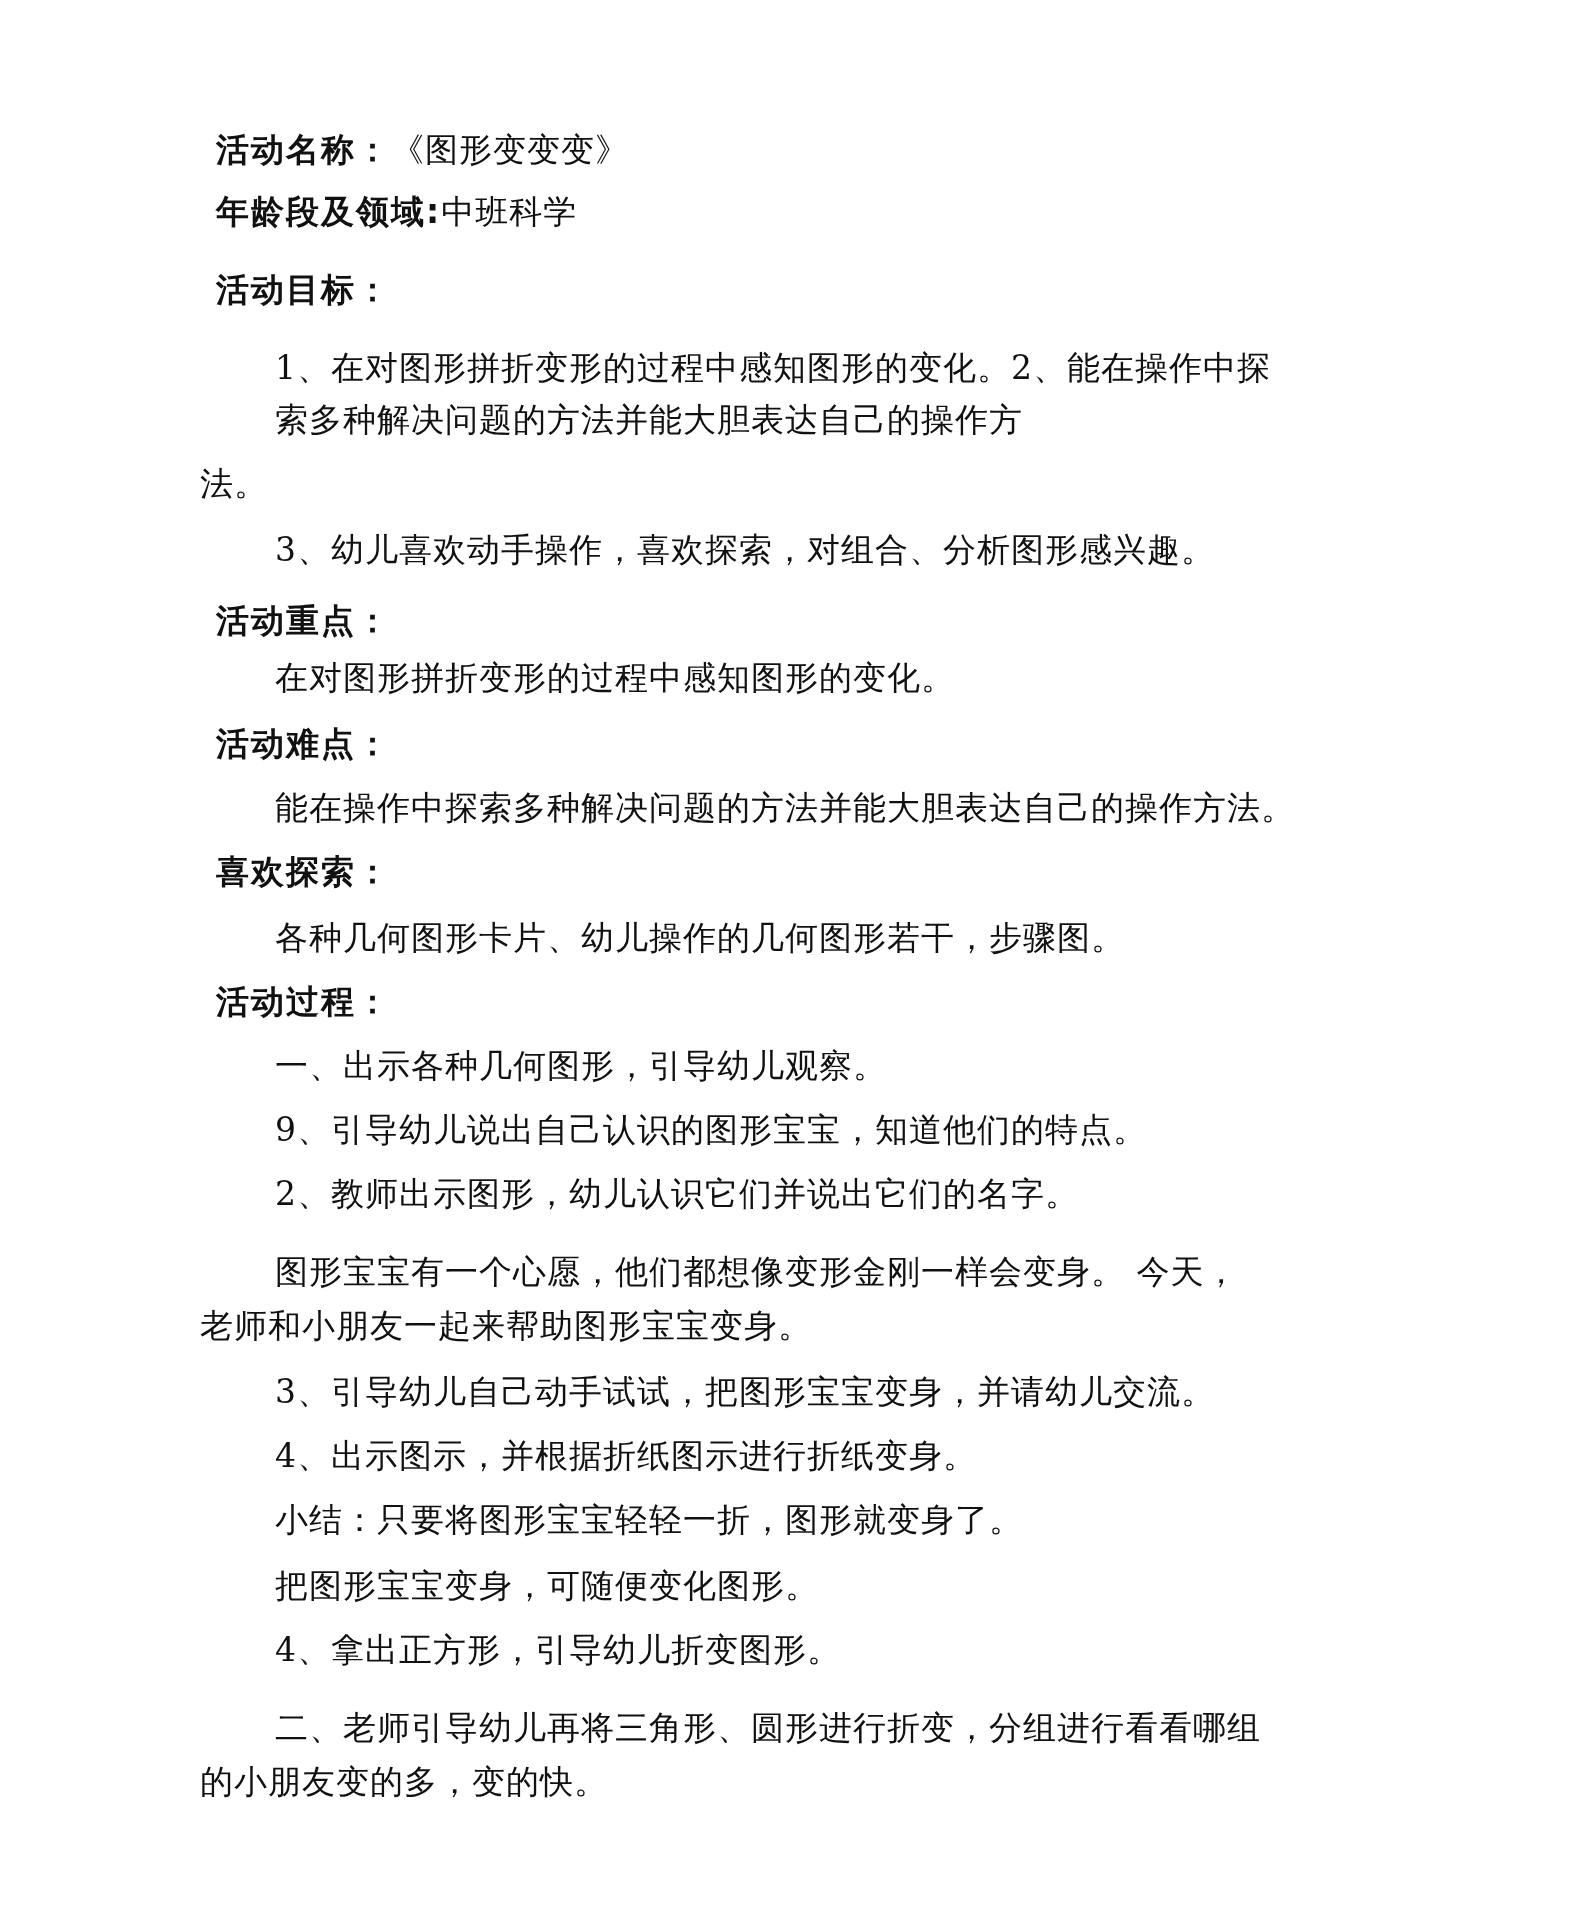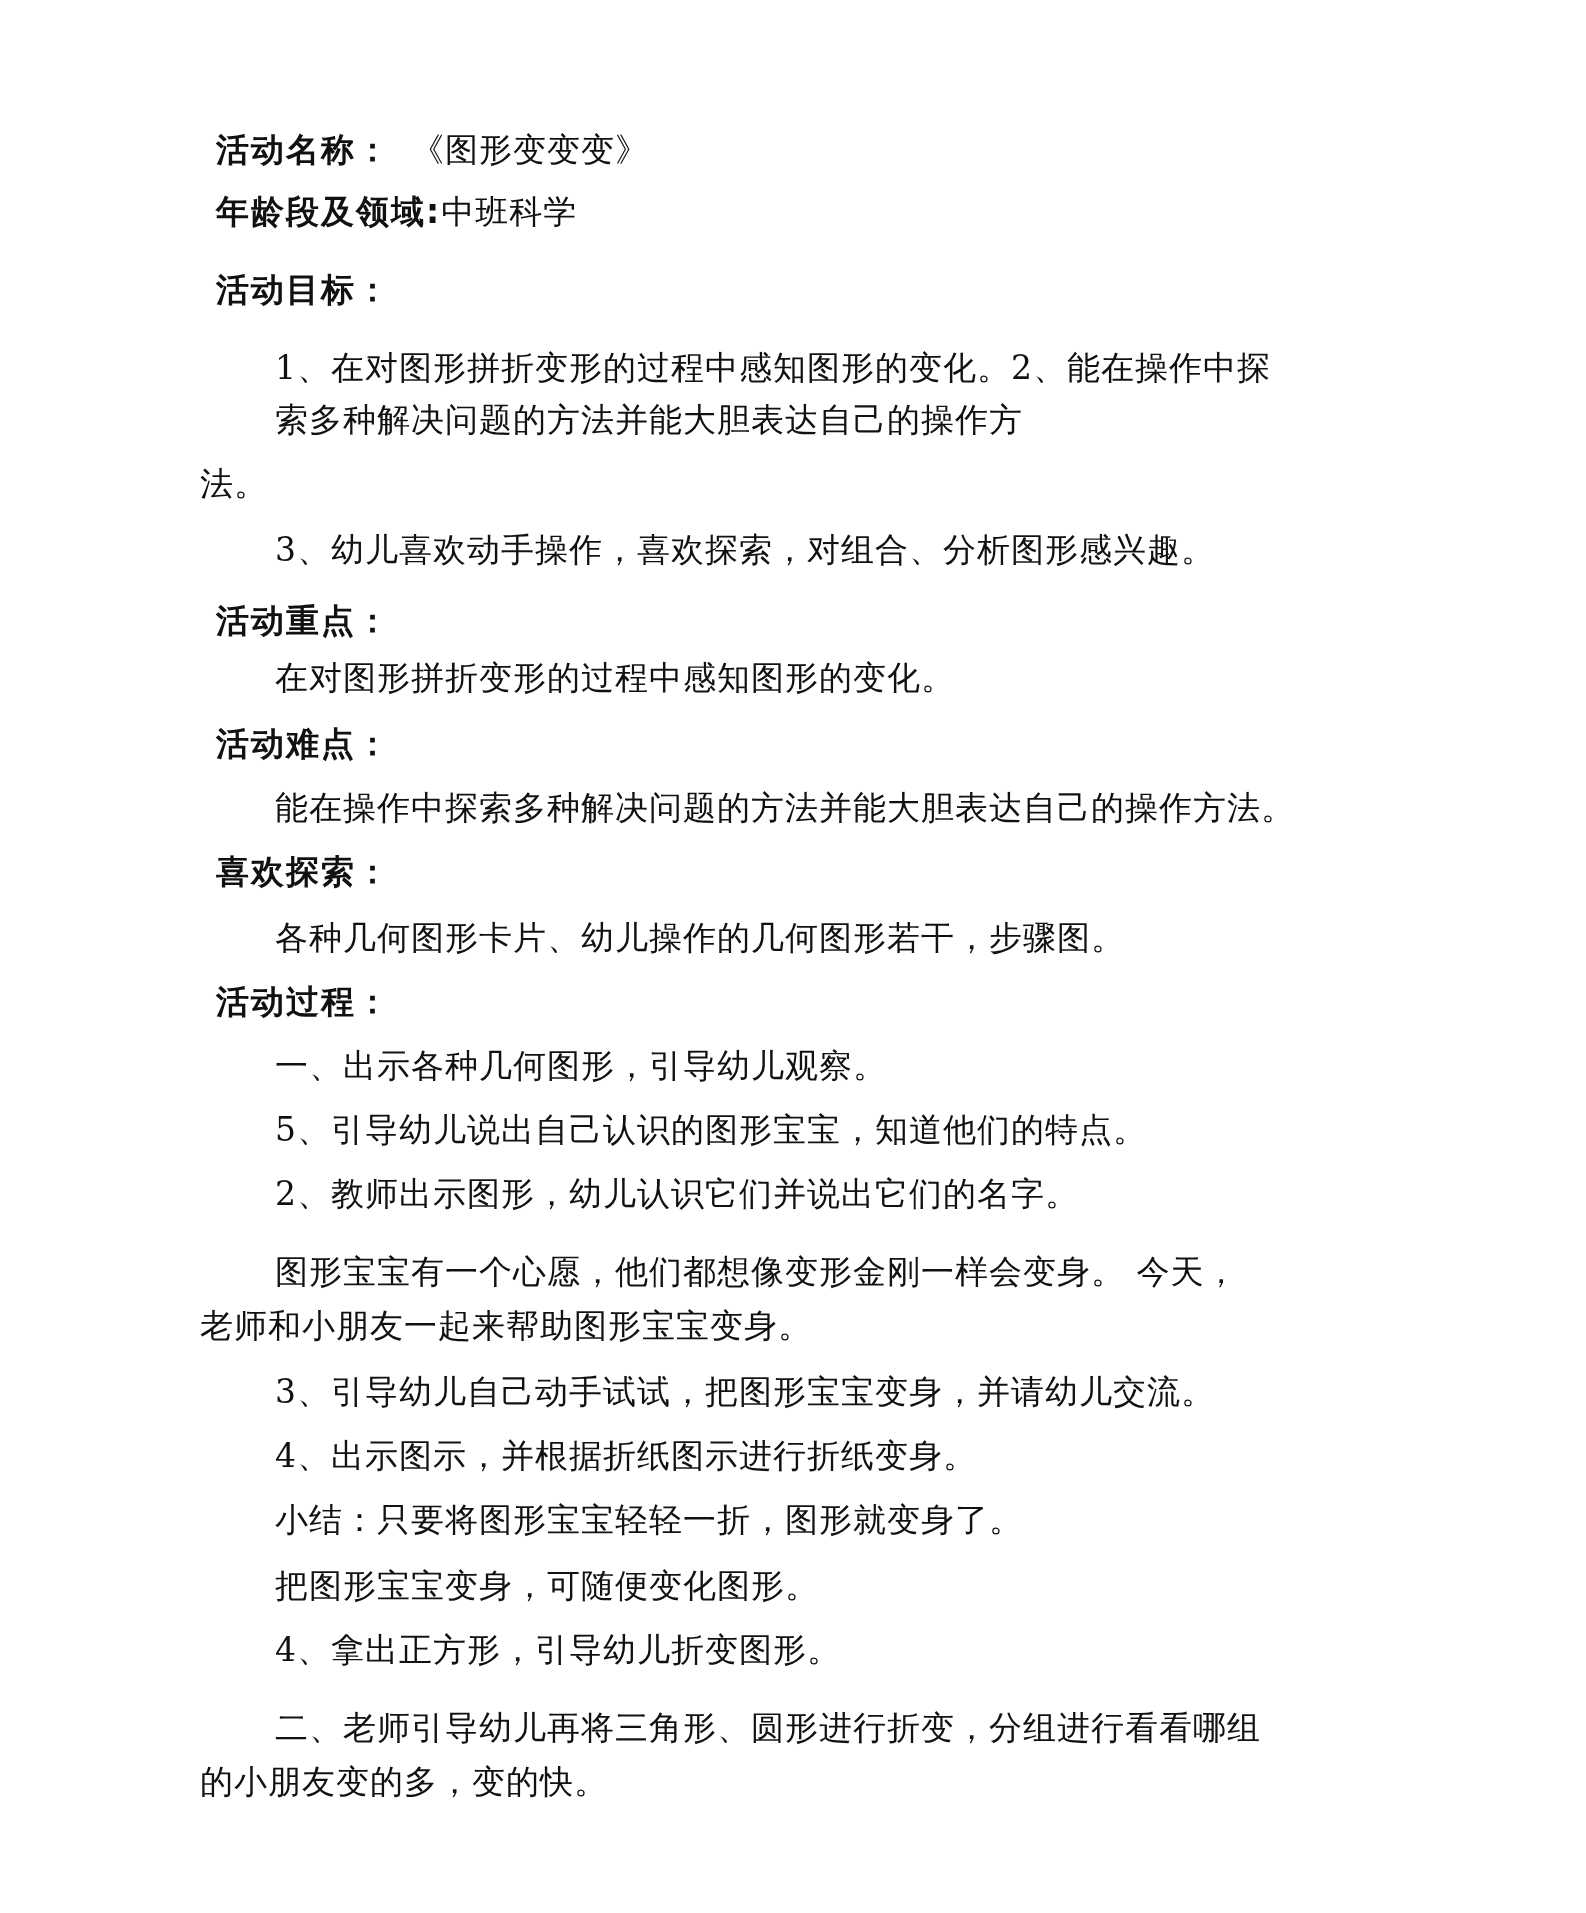--- a/index.html
+++ b/index.html
@@ -8,21 +8,21 @@
   .line { position: absolute; white-space: nowrap; font-size: 33px; line-height: 40px; letter-spacing: 1px; }
   .bold { font-weight: bold; font-family: "DejaVu Sans", "Liberation Sans", sans-serif; letter-spacing: 2px; margin-left: 16px; }
   .x0 { left: 200px; }
   .x1 { left: 275px; }
 </style>
 </head>
 <body>
 
 <div>
   <div class="line x0" style="top:130px">
-    <span class="bold">活动名称：</span><span style="margin-left:20px">《图形变变变》</span>
+    <span class="bold">活动名称：</span><span style="margin-left:0">《图形变变变》</span>
   </div>
   <div class="line x0" style="top:192px">
     <span class="bold">年龄段及领域:</span><span>中班科学</span>
   </div>
   <div class="line x0 bold" style="top:270px">活动目标：</div>
   <div class="line x1" style="top:348px">1、在对图形拼折变形的过程中感知图形的变化。2、能在操作中探</div>
   <div class="line x1" style="top:400px">索多种解决问题的方法并能大胆表达自己的操作方</div>
   <div class="line x0" style="top:464px">法。</div>
   <div class="line x1" style="top:530px">3、幼儿喜欢动手操作，喜欢探索，对组合、分析图形感兴趣。</div>
 
@@ -30,21 +30,21 @@
   <div class="line x1" style="top:658px">在对图形拼折变形的过程中感知图形的变化。</div>
 
   <div class="line x0 bold" style="top:724px">活动难点：</div>
   <div class="line x1" style="top:788px">能在操作中探索多种解决问题的方法并能大胆表达自己的操作方法。</div>
 
   <div class="line x0 bold" style="top:852px">喜欢探索：</div>
   <div class="line x1" style="top:918px">各种几何图形卡片、幼儿操作的几何图形若干，步骤图。</div>
 
   <div class="line x0 bold" style="top:982px">活动过程：</div>
   <div class="line x1" style="top:1046px">一、出示各种几何图形，引导幼儿观察。</div>
-  <div class="line x1" style="top:1110px">5、引导幼儿说出自己认识的图形宝宝，知道他们的特点。</div>
+  <div class="line x1" style="top:1110px">9、引导幼儿说出自己认识的图形宝宝，知道他们的特点。</div>
   <div class="line x1" style="top:1174px">2、教师出示图形，幼儿认识它们并说出它们的名字。</div>
   <div class="line x1" style="top:1252px">图形宝宝有一个心愿，他们都想像变形金刚一样会变身。 今天，</div>
   <div class="line x0" style="top:1306px">老师和小朋友一起来帮助图形宝宝变身。</div>
   <div class="line x1" style="top:1372px">3、引导幼儿自己动手试试，把图形宝宝变身，并请幼儿交流。</div>
   <div class="line x1" style="top:1436px">4、出示图示，并根据折纸图示进行折纸变身。</div>
   <div class="line x1" style="top:1500px">小结：只要将图形宝宝轻轻一折，图形就变身了。</div>
   <div class="line x1" style="top:1566px">把图形宝宝变身，可随便变化图形。</div>
   <div class="line x1" style="top:1630px">4、拿出正方形，引导幼儿折变图形。</div>
   <div class="line x1" style="top:1708px">二、老师引导幼儿再将三角形、圆形进行折变，分组进行看看哪组</div>
   <div class="line x0" style="top:1762px">的小朋友变的多，变的快。</div>

